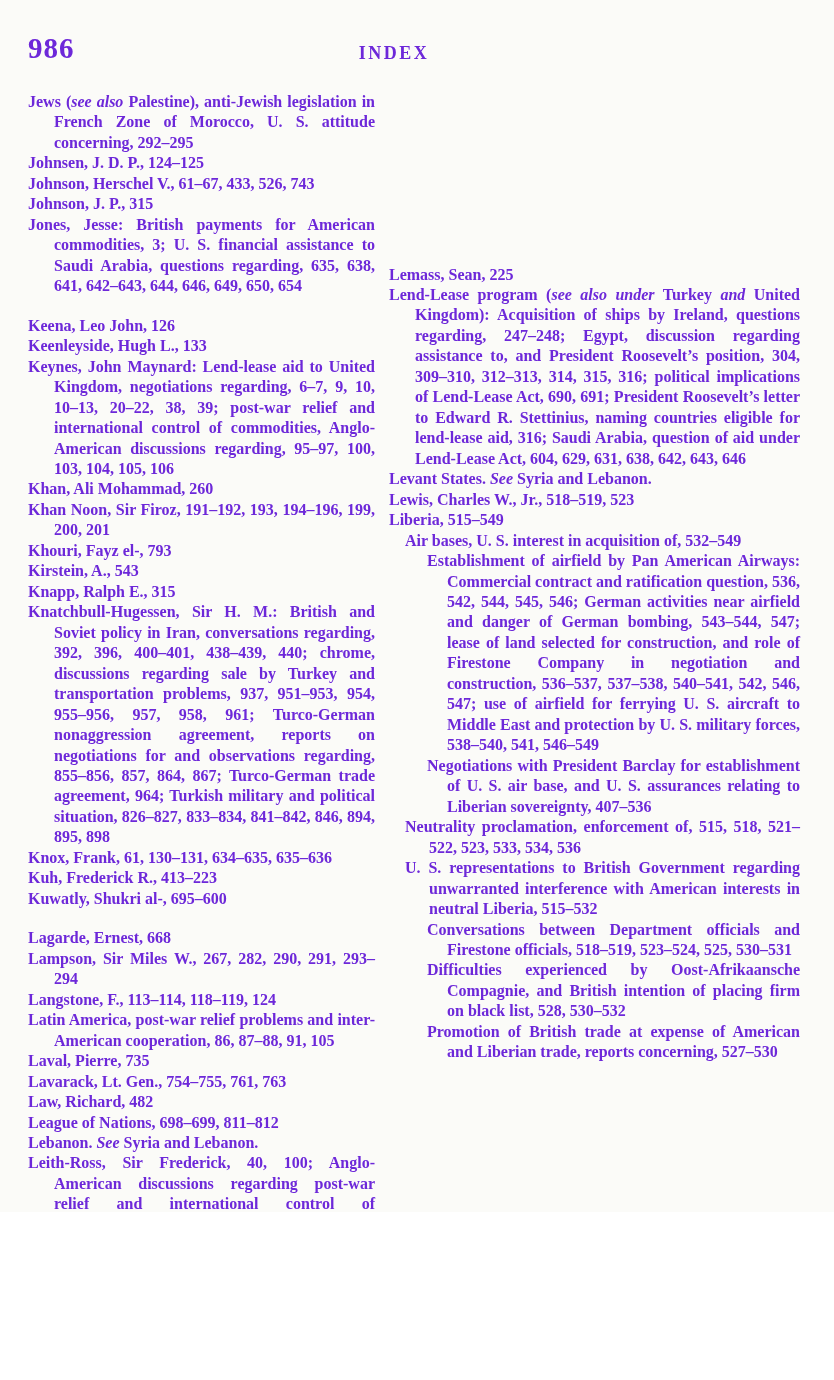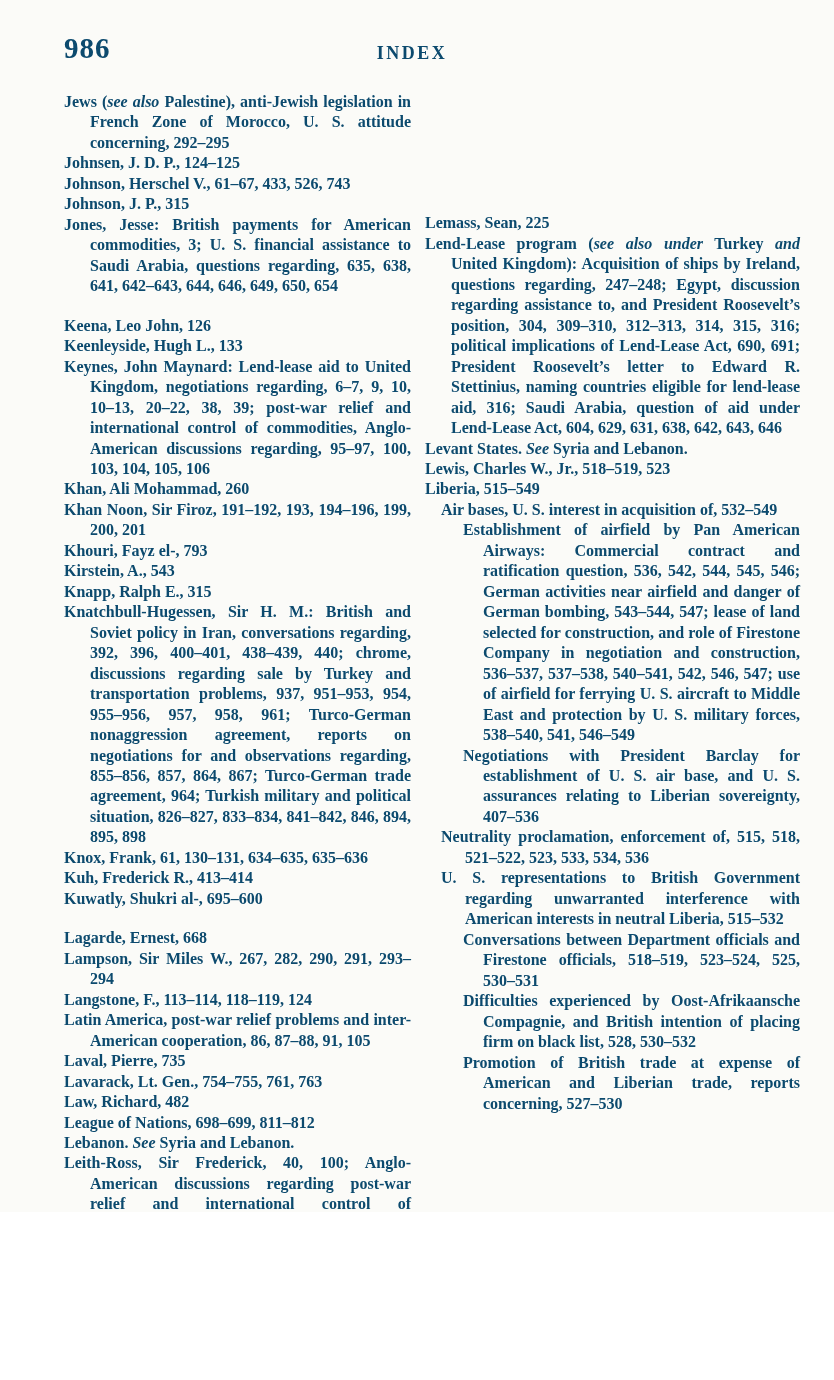--- a/index.html
+++ b/index.html
@@ -1,19 +1,19 @@
 <!DOCTYPE html>
 <html lang="en"><head>
 <meta charset="utf-8">
 <style>
   html, body { margin: 0; padding: 0; background: #ffffff; }
   .page {
     width: 834px; height: 1212px; box-sizing: border-box;
-    padding: 34px 34px 24px 64px;
-    background: #fbfbf8; color: #0c4a6e;
+    padding: 34px 34px 24px 28px;
+    background: #fbfbf8; color: #6d28d9;
     font-family: "Liberation Serif", "DejaVu Serif", serif;
     font-weight: bold; font-size: 16px; line-height: 1.28;
     overflow: hidden;
   }
   .page-header { position: relative; height: 34px; margin-bottom: 24px; }
   .page-number { position: absolute; left: 0; top: 0; font-size: 29px; line-height: 1; letter-spacing: 1px; }
   .page-title  { position: absolute; left: 0; right: 40px; top: 10px; text-align: center; font-size: 18px; letter-spacing: 2.5px; line-height: 1; }
   .columns { display: flex; align-items: center; }
   .col { min-width: 0; }
   .col-left  { flex: 0 0 347px; width: 347px; }
@@ -47,21 +47,21 @@
         <div class="entry lvl0 gap"><span>Keena, Leo John, 126</span></div>
         <div class="entry lvl0"><span>Keenleyside, Hugh L., 133</span></div>
         <div class="entry lvl0"><span>Keynes, John Maynard: Lend-lease aid to United Kingdom, negotiations regarding, 6–7, 9, 10, 10–13, 20–22, 38, 39; post-war relief and international control of commodities, Anglo-American discussions regarding, 95–97, 100, 103, 104, 105, 106</span></div>
         <div class="entry lvl0"><span>Khan, Ali Mohammad, 260</span></div>
         <div class="entry lvl0"><span>Khan Noon, Sir Firoz, 191–192, 193, 194–196, 199, 200, 201</span></div>
         <div class="entry lvl0"><span>Khouri, Fayz el-, 793</span></div>
         <div class="entry lvl0"><span>Kirstein, A., 543</span></div>
         <div class="entry lvl0"><span>Knapp, Ralph E., 315</span></div>
         <div class="entry lvl0"><span>Knatchbull-Hugessen, Sir H. M.: British and Soviet policy in Iran, conversations regarding, 392, 396, 400–401, 438–439, 440; chrome, discussions regarding sale by Turkey and transportation problems, 937, 951–953, 954, 955–956, 957, 958, 961; Turco-German nonaggression agreement, reports on negotiations for and observations regarding, 855–856, 857, 864, 867; Turco-German trade agreement, 964; Turkish military and political situation, 826–827, 833–834, 841–842, 846, 894, 895, 898</span></div>
         <div class="entry lvl0"><span>Knox, Frank, 61, 130–131, 634–635, 635–636</span></div>
-        <div class="entry lvl0"><span>Kuh, Frederick R., 413–414</span></div>
+        <div class="entry lvl0"><span>Kuh, Frederick R., 413–223</span></div>
         <div class="entry lvl0"><span>Kuwatly, Shukri al-, 695–600</span></div>
         <div class="entry lvl0 gap"><span>Lagarde, Ernest, 668</span></div>
         <div class="entry lvl0"><span>Lampson, Sir Miles W., 267, 282, 290, 291, 293–294</span></div>
         <div class="entry lvl0"><span>Langstone, F., 113–114, 118–119, 124</span></div>
         <div class="entry lvl0"><span>Latin America, post-war relief problems and inter-American cooperation, 86, 87–88, 91, 105</span></div>
         <div class="entry lvl0"><span>Laval, Pierre, 735</span></div>
         <div class="entry lvl0"><span>Lavarack, Lt. Gen., 754–755, 761, 763</span></div>
         <div class="entry lvl0"><span>Law, Richard, 482</span></div>
         <div class="entry lvl0"><span>League of Nations, 698–699, 811–812</span></div>
         <div class="entry lvl0"><span>Lebanon. </span><em>See</em><span> Syria and Lebanon.</span></div>

